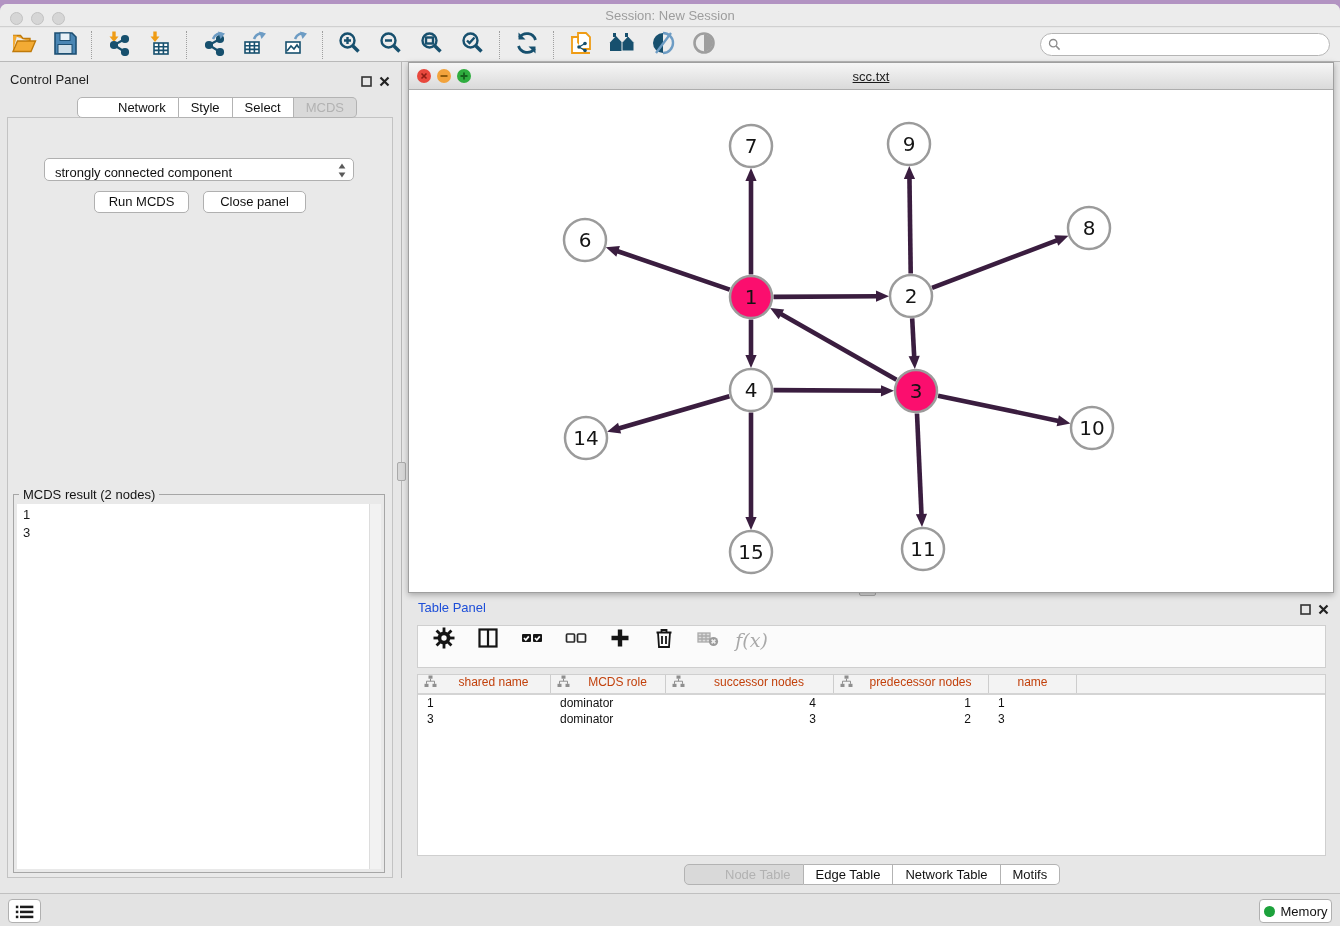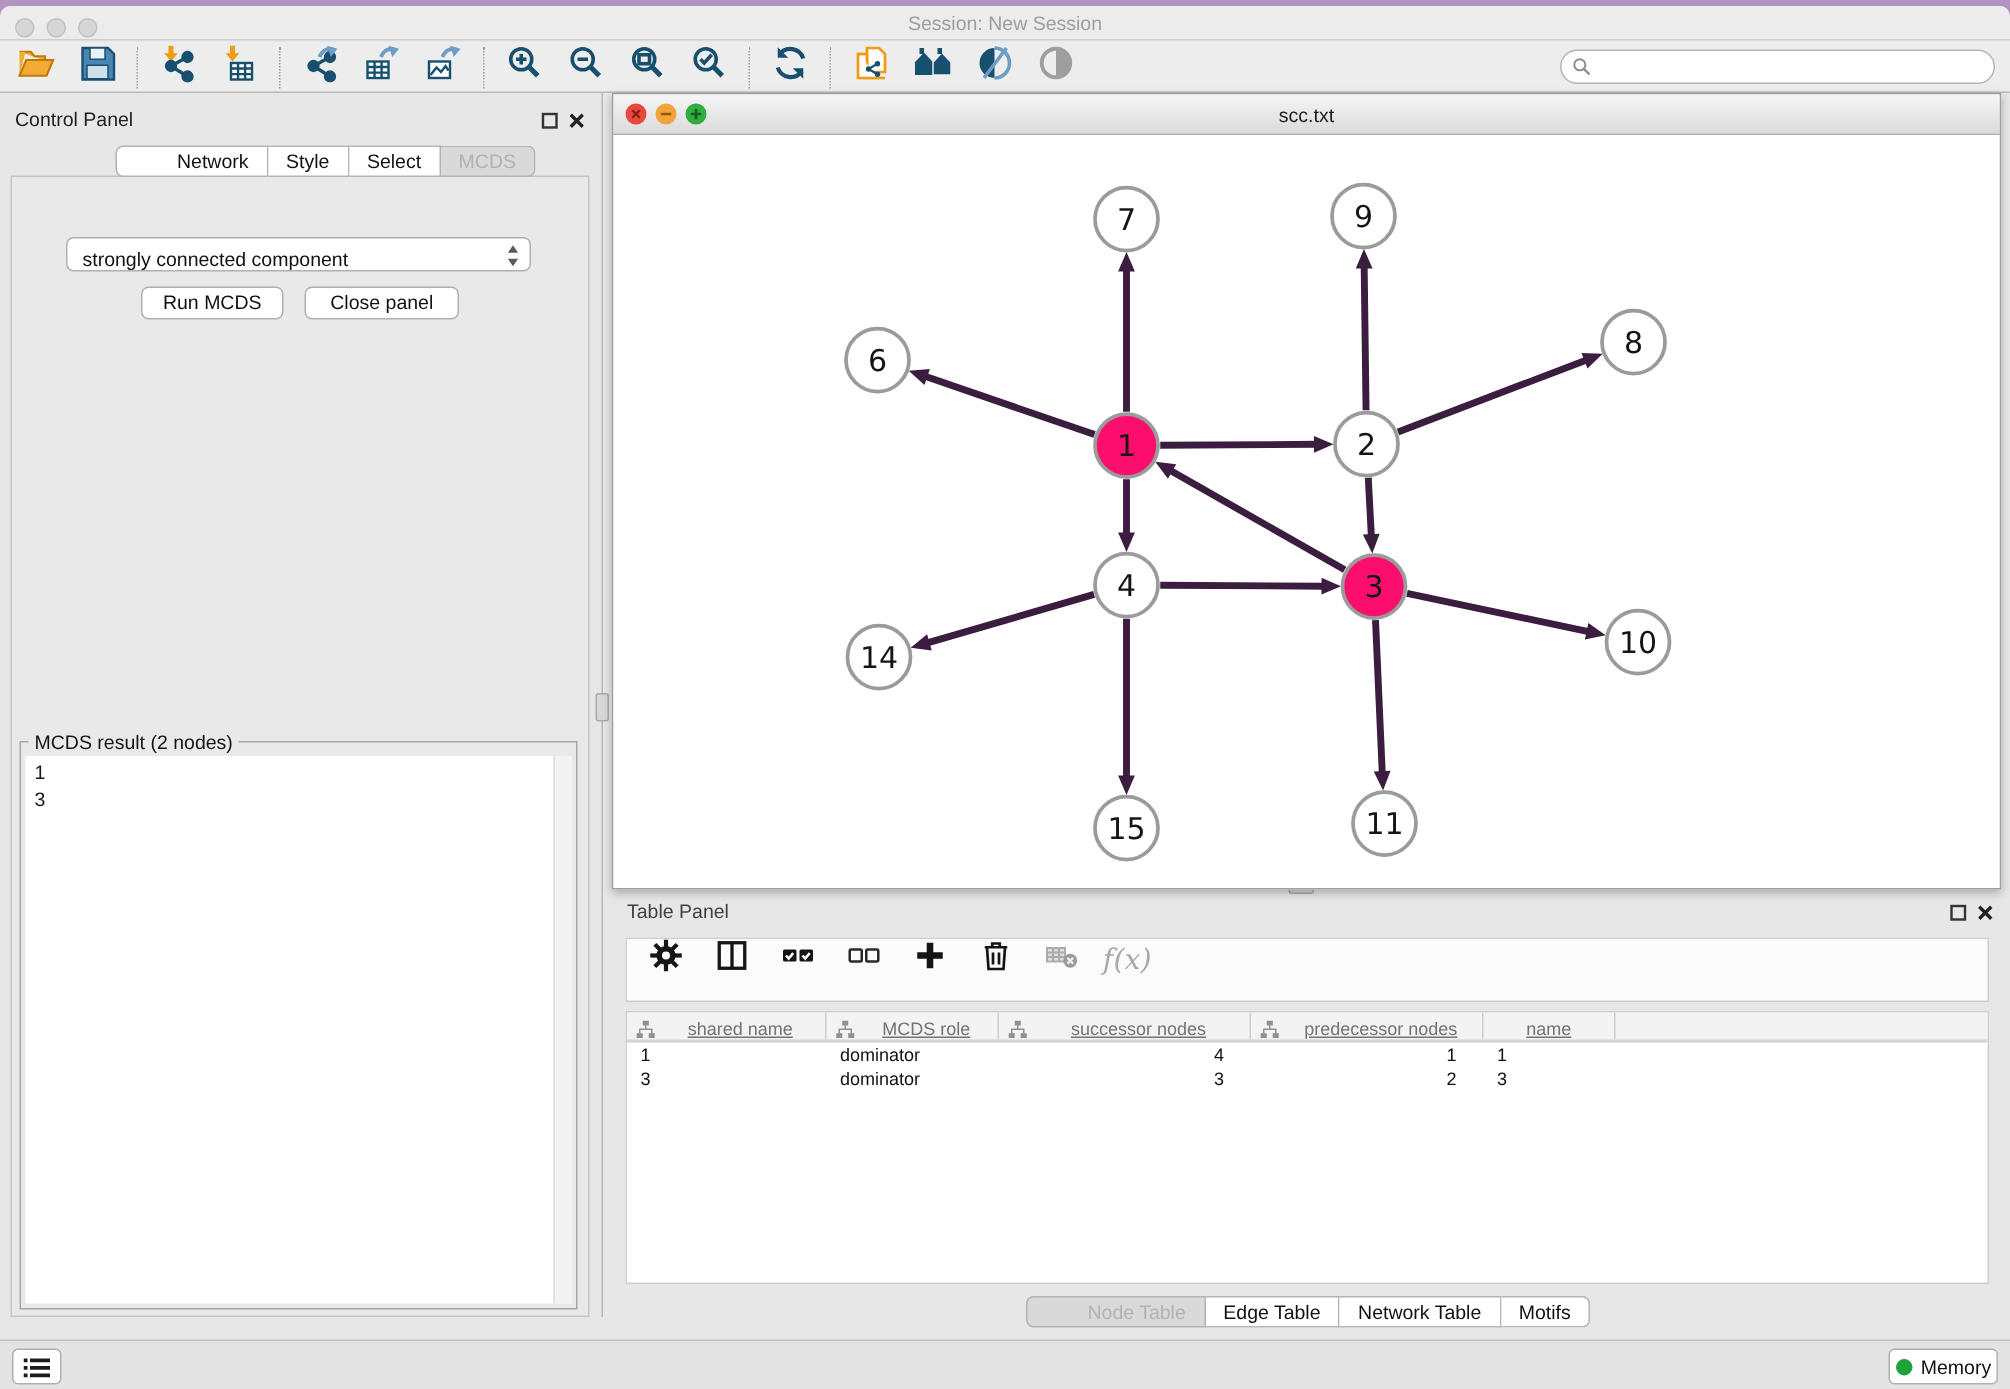--- a/index.html
+++ b/index.html
@@ -58,35 +58,35 @@
 
   
   .vsplit-line { position:absolute; left:401px; top:58px; width:1px; height:816px; background:#b7b7b7; }
   .handle { position:absolute; background:#d7d7d7; border:1px solid #aaa; border-radius:2px; }
 
   
   .netwin { position:absolute; left:408px; top:58px; width:926px; height:531px;
             border:1px solid #9f9f9f; box-shadow:0 2px 6px rgba(0,0,0,.28); background:#fff; }
   .netwin .bar { position:absolute; left:0; top:0; width:100%; height:27px;
                  background:linear-gradient(#f6f6f6,#dadada); border-bottom:1px solid #adadad; }
-  .netwin .bar .title { position:absolute; left:0; right:0; top:6px; text-align:center; font-size:13px; color:#1a1a1a; }
+  .netwin .bar .title { position:absolute; left:0; right:0; top:6px; text-align:center; font-size:13px; color:#1a1a1a;text-decoration:underline; }
   .tlight { position:absolute; top:6px; width:14px; height:14px; border-radius:50%; cursor:pointer; }
   .tlight svg { position:absolute; left:0; top:0; width:14px; height:14px; }
   .canvas { position:absolute; left:0; top:27px; width:924px; height:502px; background:#fff; }
 
   
-  .tp-header { position:absolute; left:418px; top:596px; font-size:13px; color:#404040; }
+  .tp-header { position:absolute; left:418px; top:596px; font-size:13px; color:#1d4ed8; }
   .tp-toolbar { position:absolute; left:417px; top:621px; width:909px; height:43px; background:#fbfbfb;
                 border:1px solid #cfcfcf; display:flex; align-items:flex-start; gap:17px; padding-left:12px; }
   .tp-toolbar .tb-icon svg { width:22px; height:22px; }
   .fx { font-family:"DejaVu Serif",serif; font-style:italic; font-size:19px; color:#a9a9a9; }
   .ntable { position:absolute; left:417px; top:670px; width:909px; height:182px; background:#fff;
             border:1px solid #cfcfcf; overflow:hidden; }
   .nt-header { display:flex; height:20px; background:#f3f3f3; border-bottom:2px solid #d4d4d4; }
-  .nt-col { display:flex; align-items:flex-end; border-right:1px solid #cdcdcd; font-size:12px; color:#737373;text-decoration:underline; }
+  .nt-col { display:flex; align-items:flex-start; border-right:1px solid #cdcdcd; font-size:12px; color:#c2410c; }
   .nt-col svg { width:13px; height:13px; margin-left:6px; flex:none; }
   .nt-col .lbl { flex:1; text-align:center; padding:0 4px; white-space:nowrap; }
   .nt-row { display:flex; height:16px; font-size:12px; color:#111; cursor:default; }
   .nt-cell { overflow:hidden; white-space:nowrap; line-height:16px; }
   .tp-tabs { left:684px; top:860px; }
 
   
   .statusbar { position:absolute; left:0; top:889px; width:100%; height:33px; background:#e3e3e3;
                border-top:1px solid #c0c0c0; }
   .sb-btn { position:absolute; top:5px; background:#fff; border:1px solid #b0b0b0; border-radius:4px;

